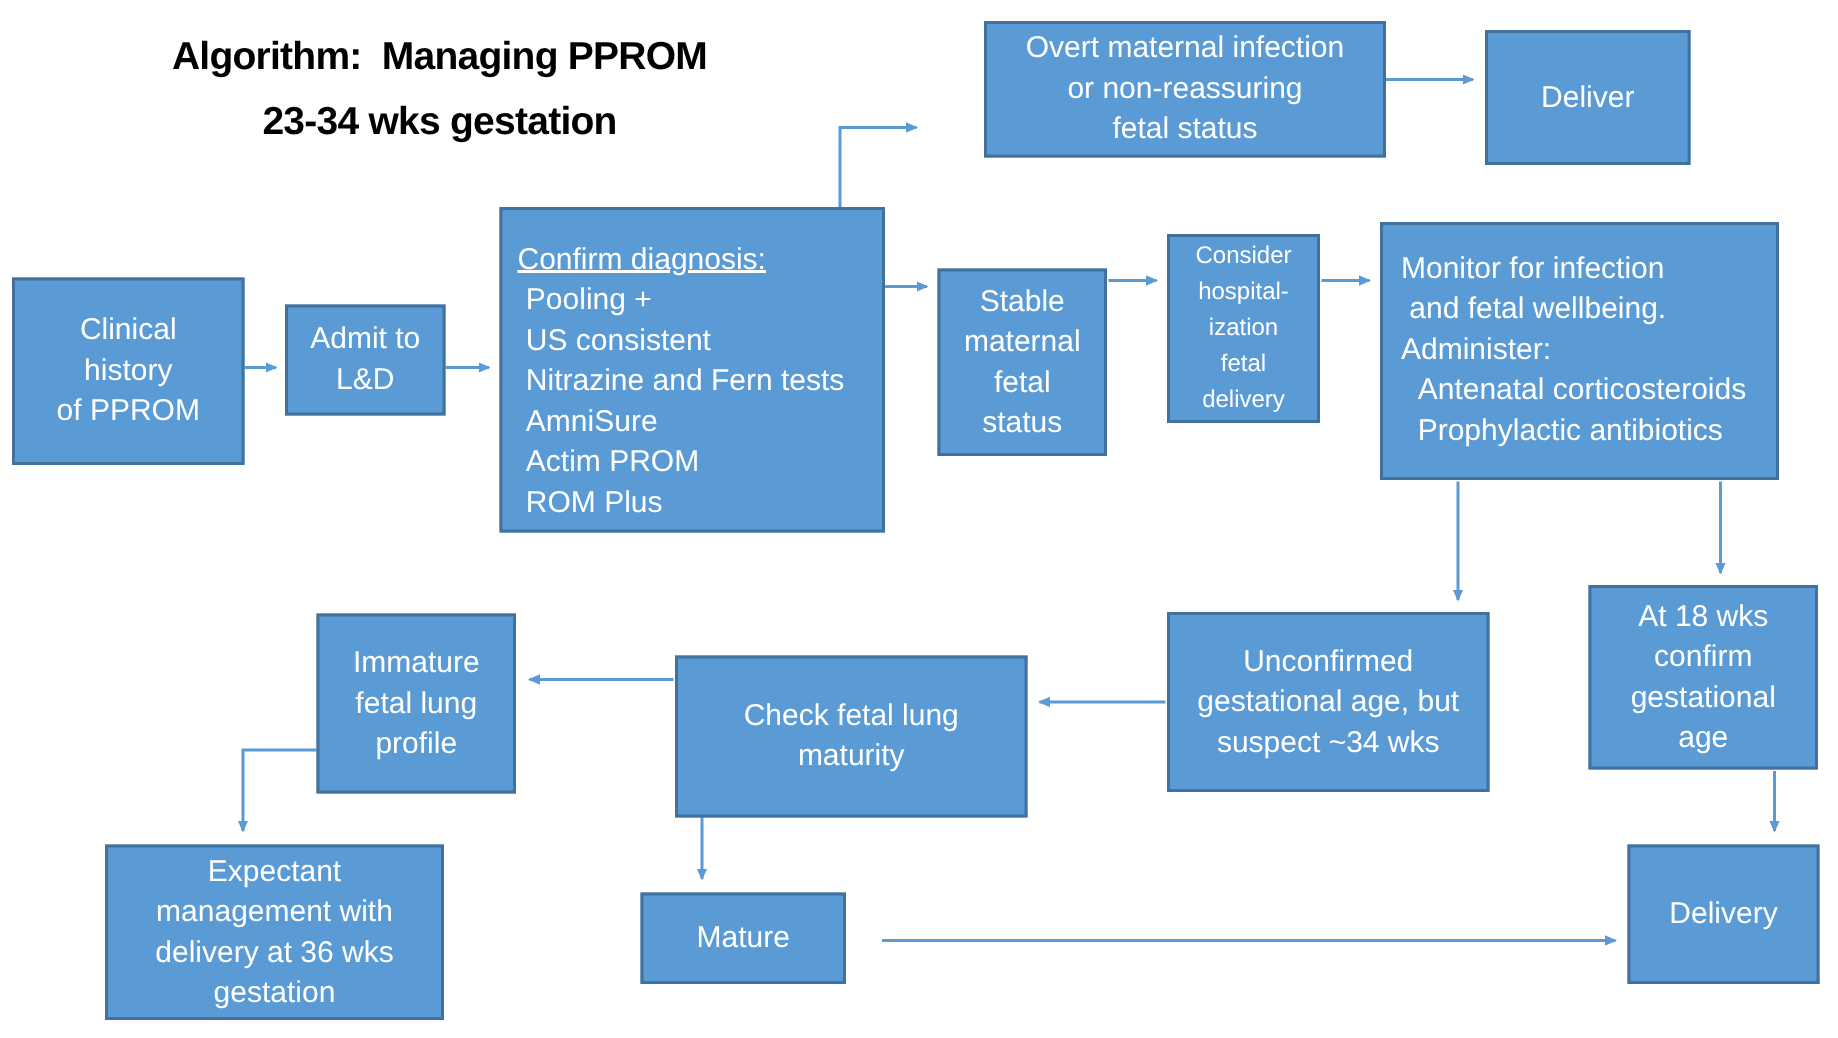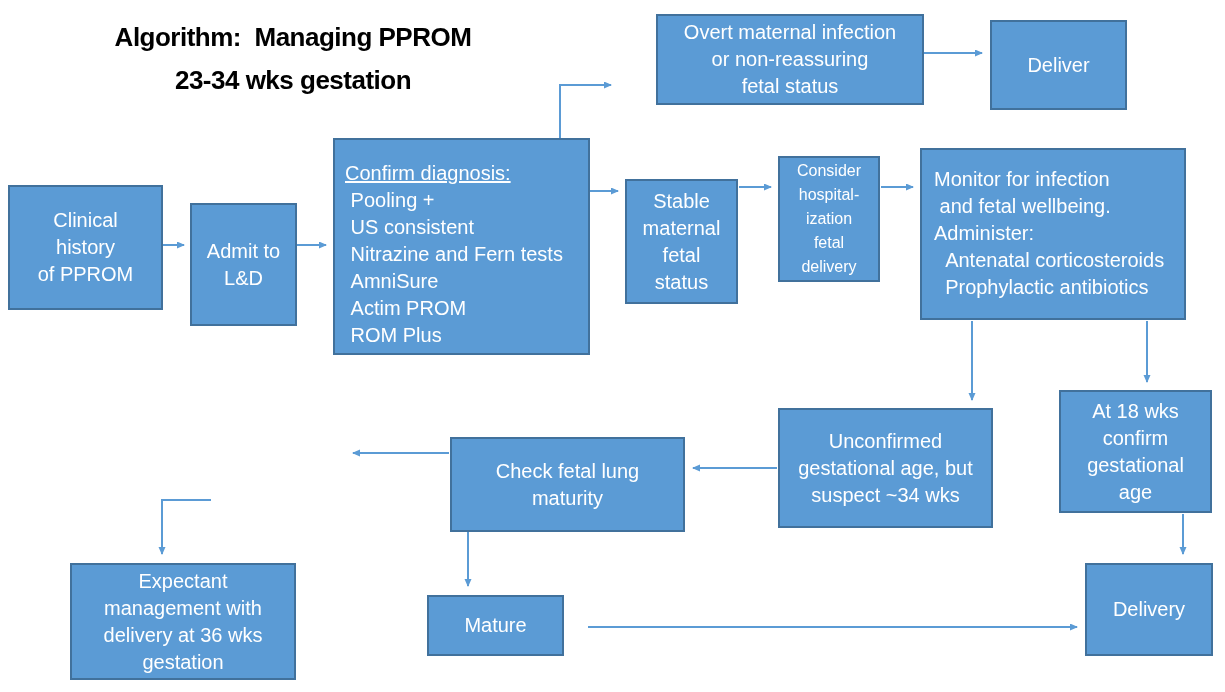--- a/index.html
+++ b/index.html
@@ -23,31 +23,31 @@
     display:flex; align-items:center; justify-content:center;
     text-align:center; white-space:pre-line;
   }
   .node .lbl{white-space:pre-line;}
   .node.left{flex-direction:column; align-items:flex-start; justify-content:flex-start; text-align:left;}
   .node.left .lbl{white-space:pre-wrap;}
 
   #node-overt       {left:656px; top:14px;  width:268px; height:91px;}
   #node-deliver     {left:990px; top:20px;  width:137px; height:90px;}
   #node-clinical    {left:8px;   top:185px; width:155px; height:125px;}
-  #node-admit       {left:190px; top:203px; width:107px; height:123px;}
+  #node-admit       {left:190px; top:203px; width:107px; height:74px;}
   #node-confirm     {left:333px; top:138px; width:257px; height:217px; padding:20px 8px 0 10px;}
   #node-confirm .heading{text-decoration:underline; white-space:pre;}
   #node-confirm .lbl{white-space:pre-wrap;}
   #node-stable      {left:625px; top:155px; width:113px; height:125px;margin-top:24px;}
   #node-consider    {left:778px; top:156px; width:102px; height:126px; font-size:16px; line-height:24px;}
   #node-monitor     {left:920px; top:148px; width:266px; height:172px; padding:16px 4px 0 12px;}
   #node-unconfirmed {left:778px; top:408px; width:215px; height:120px;}
   #node-at34        {left:1059px;top:390px; width:153px; height:123px;}
   #node-immature    {left:211px; top:409px; width:133px; height:120px;}
-  #node-check       {left:450px; top:437px; width:235px; height:95px;}
+  #node-check       {left:450px; top:437px; width:235px; height:108px;}
   #node-expectant   {left:70px;  top:563px; width:226px; height:117px;}
   #node-mature      {left:427px; top:595px; width:137px; height:61px;}
   #node-delivery    {left:1085px;top:563px; width:128px; height:93px;}
 
   #edges{position:absolute; left:0; top:0; width:1225px; height:692px; pointer-events:none;}
   #edges path{stroke:var(--arrow); stroke-width:2; fill:none;}
   #ah path{fill:var(--arrow); stroke:none;}
 </style>
 </head>
 <body>
@@ -140,20 +140,25 @@
 suspect ~34 wks</span>
   </div>
 
   <div class="node" id="node-at34">
     <span class="lbl">At 18 wks
 confirm
 gestational
 age</span>
   </div>
 
+  <div class="node" id="node-immature">
+    <span class="lbl">Immature
+fetal lung
+profile</span>
+  </div>
 
   <div class="node" id="node-check">
     <span class="lbl">Check fetal lung
 maturity</span>
   </div>
 
   <div class="node" id="node-expectant">
     <span class="lbl">Expectant
 management with
 delivery at 36 wks

